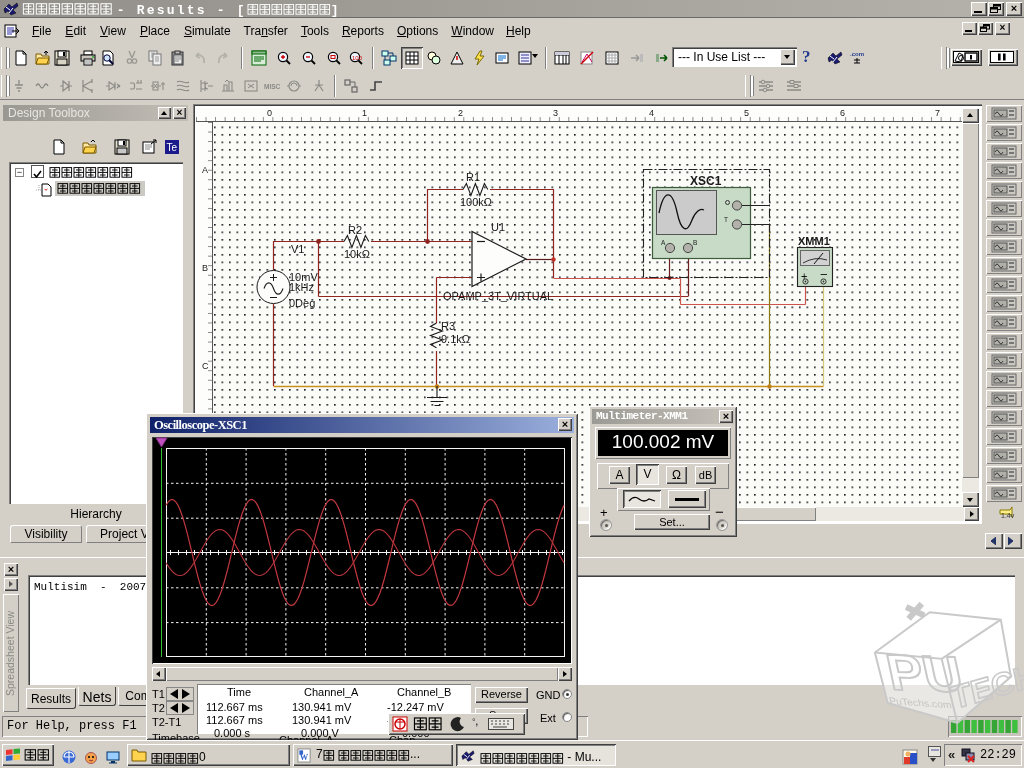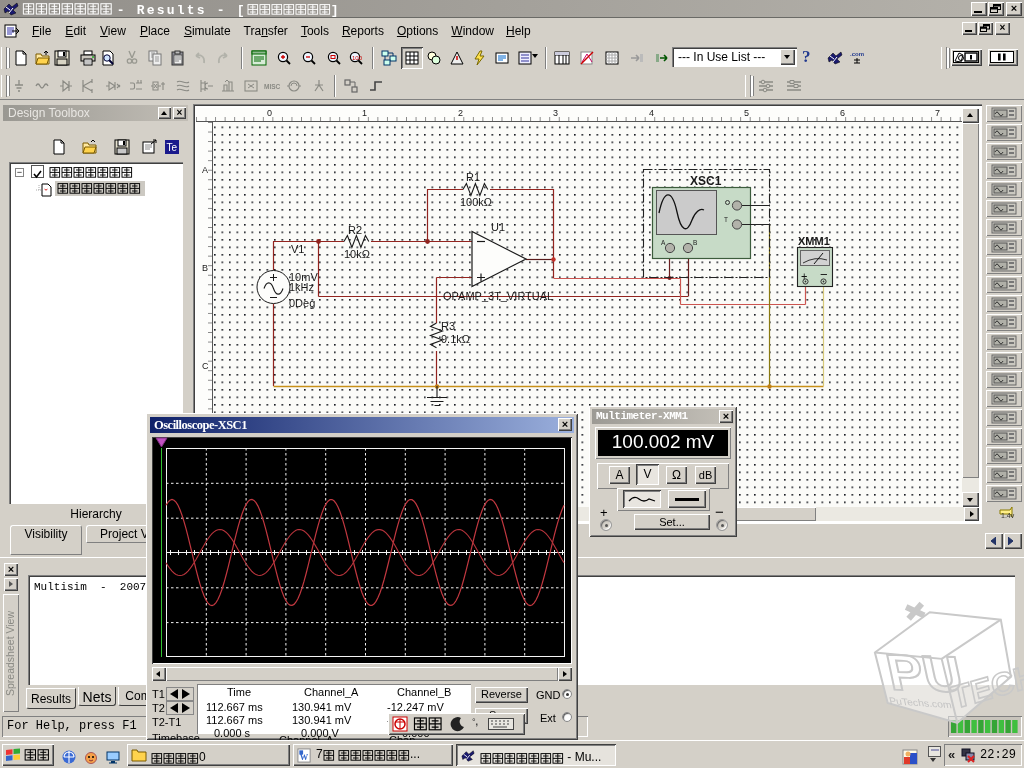--- a/index.html
+++ b/index.html
@@ -495,21 +495,21 @@
             <use href="#hz" x="0" width="12" height="13"></use>
             <use href="#hz" x="12" width="12" height="13"></use>
             <use href="#hz" x="24" width="12" height="13"></use>
             <use href="#hz" x="36" width="12" height="13"></use>
             <use href="#hz" x="48" width="12" height="13"></use>
             <use href="#hz" x="60" width="12" height="13"></use>
             <use href="#hz" x="72" width="12" height="13"></use>
           </svg>
   </div>
   <div class="abs" style="left:8px;top:404px;width:174px;height:16px;font-size:12px;text-align:center;color:#000">Hierarchy</div>
-  <div class="abs" style="left:9px;top:422px;width:72px;height:30px;background:#d4d0c8;border:1px solid #808080;border-top:1px solid #fff;border-left:1px solid #fff;border-radius:3px 3px 0 0;font-size:12px;text-align:center;padding-top:1px">Visibility</div>
+  <div class="abs" style="left:9px;top:422px;width:72px;height:18px;background:#d4d0c8;border:1px solid #808080;border-top:1px solid #fff;border-left:1px solid #fff;border-radius:3px 3px 0 0;font-size:12px;text-align:center;padding-top:1px">Visibility</div>
   <div class="abs" style="left:85px;top:422px;width:86px;height:18px;background:#d4d0c8;border:1px solid #808080;border-top:1px solid #fff;border-left:1px solid #fff;border-radius:3px 3px 0 0;font-size:12px;text-align:center;padding-top:1px">Project Vie</div>
  </div>
 
  <div class="abs" id="wsp" style="left:193px;top:3px;width:789px;height:420px;box-shadow:inset 1px 1px 0 #808080, inset 2px 2px 0 #404040;background:#fff;">
 
   <div class="abs" id="topruler" style="left:3px;top:4px;width:766px;height:14px;background:#fdfdfb;border-bottom:1px solid #555;">
    <div class="abs" style="left:0;top:0;width:766px;height:13px;background:repeating-linear-gradient(90deg,#888 0 1px,transparent 1px 9.55px);background-size:9.55px 4px;background-position:0 9px;background-repeat:repeat-x;"></div>
    <div class="abs rnum" style="left:71px">0</div>
           <div class="abs rnum" style="left:166px">1</div>
           <div class="abs rnum" style="left:262px">2</div>

